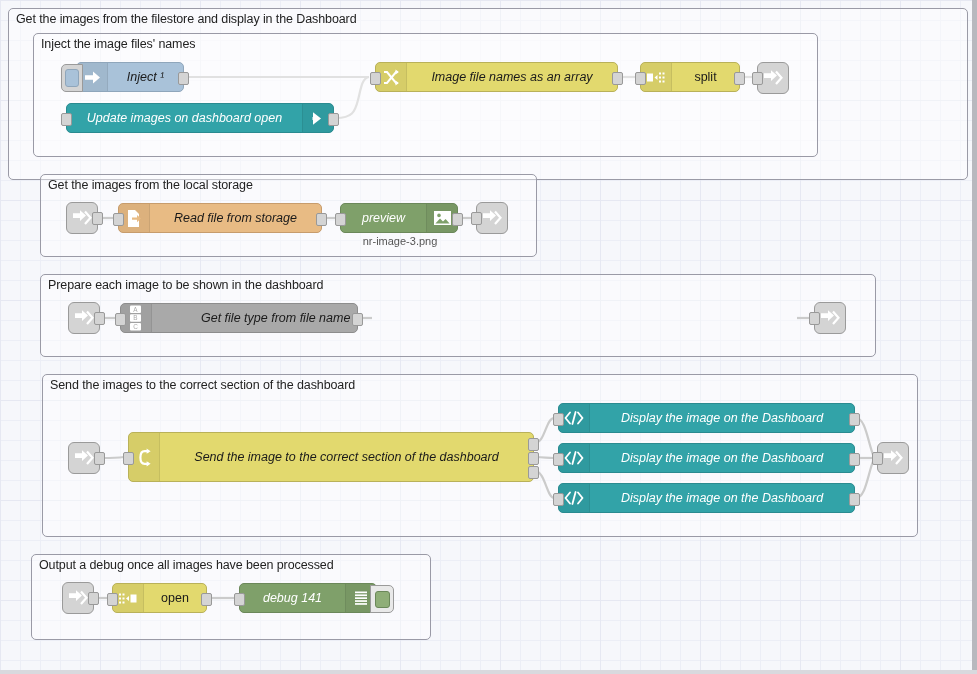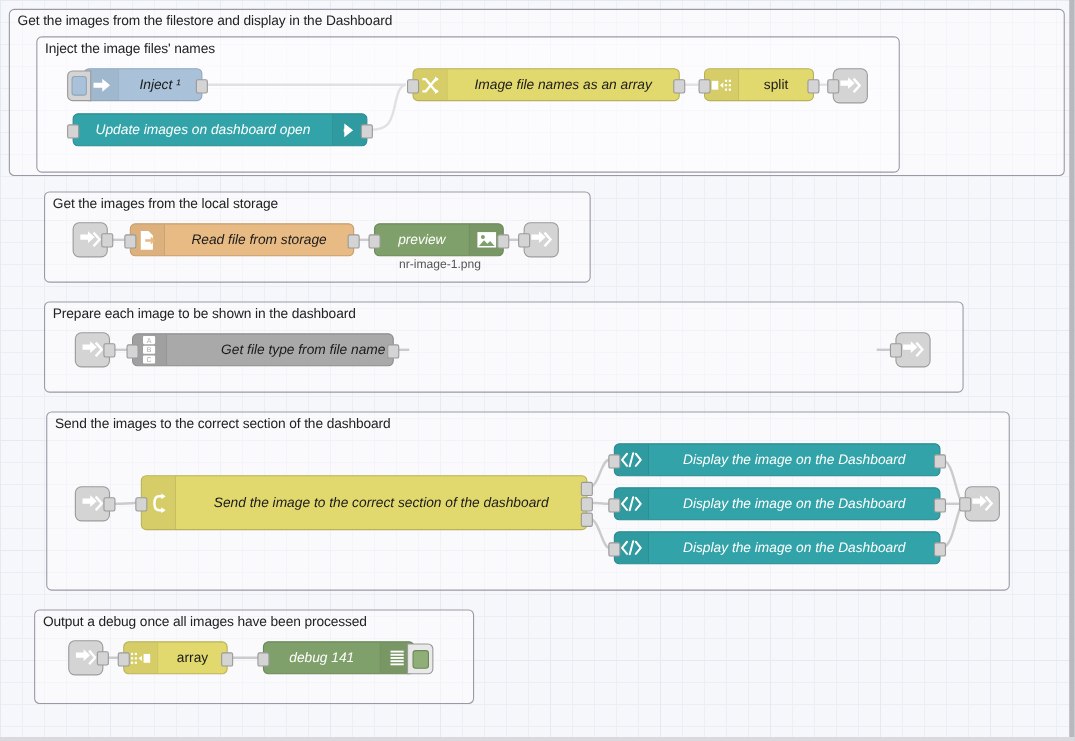--- a/index.html
+++ b/index.html
@@ -187,21 +187,21 @@
 
     <path d="M856,418 C866,418 868,444 874,457"></path>
     <path d="M856,458 C864,458 866,458 874,458"></path>
     <path d="M856,498 C866,498 868,472 874,459"></path>
 
     <path d="M97,598 C104,598 104,598 110,598"></path>
 
     <path d="M208,598 C220,598 224,598 236,598"></path>
   </svg>
 
-  <div class="group" style="left:8px;top:8px;width:960px;height:152px;">
+  <div class="group" style="left:8px;top:8px;width:960px;height:172px;">
     <div class="group-label">Get the images from the filestore and display in the Dashboard</div>
   </div>
   <div class="group" style="left:33px;top:33px;width:785px;height:124px;">
     <div class="group-label">Inject the image files' names</div>
   </div>
   <div class="group" style="left:40px;top:174px;width:497px;height:83px;">
     <div class="group-label">Get the images from the local storage</div>
   </div>
   <div class="group" style="left:40px;top:274px;width:836px;height:83px;">
     <div class="group-label">Prepare each image to be shown in the dashboard</div>
@@ -304,21 +304,21 @@
     <div class="label">preview</div>
     <div class="iconbox right">
       <svg class="glyph" width="19" height="16" viewBox="0 0 19 16">
         <rect x="1" y="1" width="17" height="14" fill="#fff"></rect>
         <circle cx="6" cy="5.4" r="1.8" fill="#7fa06a"></circle>
         <path d="M2.4 13.6l4.6-5.2 3 3.2 2.6-2.6 4 4.6z" fill="#7fa06a"></path>
       </svg>
     </div>
     <div class="port out"></div>
   </div>
-  <div class="sublabel" style="left:341px;top:235px;width:118px;text-align:center;">nr-image-1.png</div>
+  <div class="sublabel" style="left:341px;top:235px;width:118px;text-align:center;">nr-image-3.png</div>
 
   <div class="node linknode" style="left:476px;top:202px;">
     <div class="port in"></div>
     <svg class="glyph" width="20" height="18" viewBox="0 0 20 18">
       <path d="M1 4.2h7V1.2l6 5.4-6 5.4V9h-7z" fill="#fff"></path>
       <path d="M13 2.5l5.5 6.2L13 14.9" stroke="#fff" stroke-width="2.2" fill="none"></path>
     </svg>
   </div>
 
   <div class="node linknode" style="left:68px;top:302px;">
@@ -437,21 +437,21 @@
             <rect x="4.5" y="1.5" width="2" height="2"></rect>
             <rect x="1" y="5.5" width="2" height="2"></rect>
             <rect x="4.5" y="5.5" width="2" height="2"></rect>
             <rect x="1" y="9.5" width="2" height="2"></rect>
             <rect x="4.5" y="9.5" width="2" height="2"></rect>
           </g>
         <path d="M8 6.5l3 -2.4v4.8z" fill="#fff"></path>
         <rect x="12.5" y="2.5" width="6" height="8" fill="#fff"></rect>
       </svg>
     </div>
-    <div class="label plain">array</div>
+    <div class="label plain">open</div>
     <div class="port out"></div>
   </div>
 
   <div class="node n-debug" style="left:239px;top:583px;width:138px;">
     <div class="port in"></div>
     <div class="label">debug 141</div>
     <div class="iconbox right">
       <svg class="glyph" width="16" height="16" viewBox="0 0 16 16">
         <g fill="#fff">
             <rect x="2" y="1.5" width="12" height="1.7"></rect>

